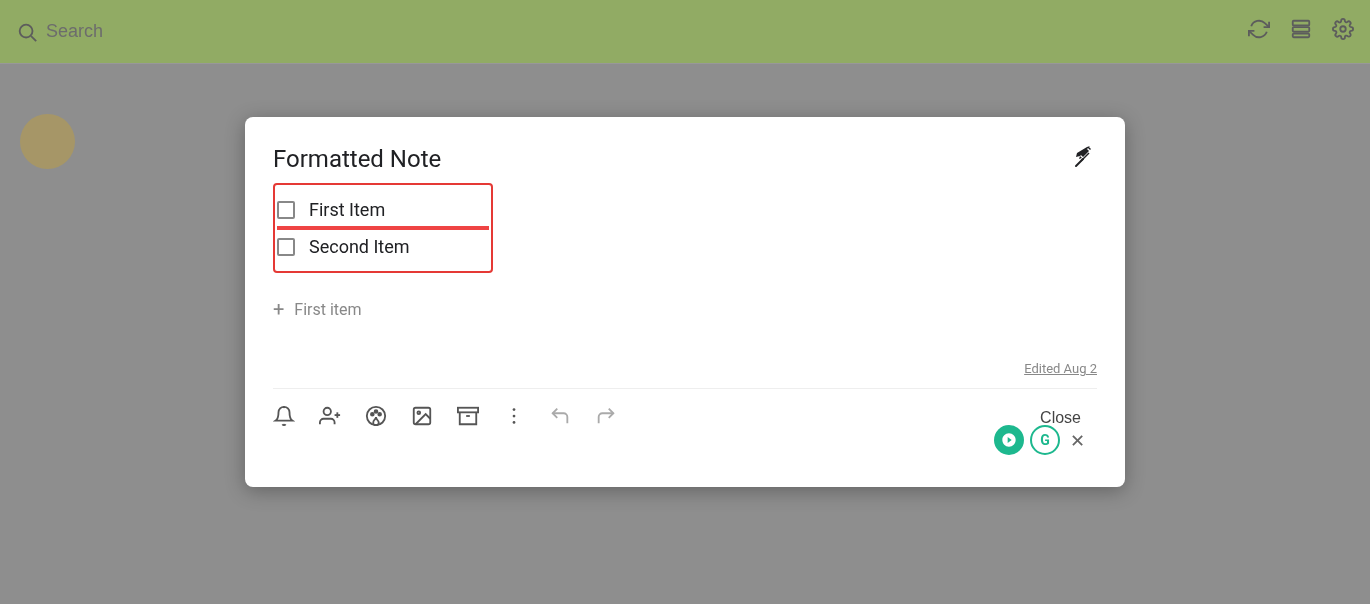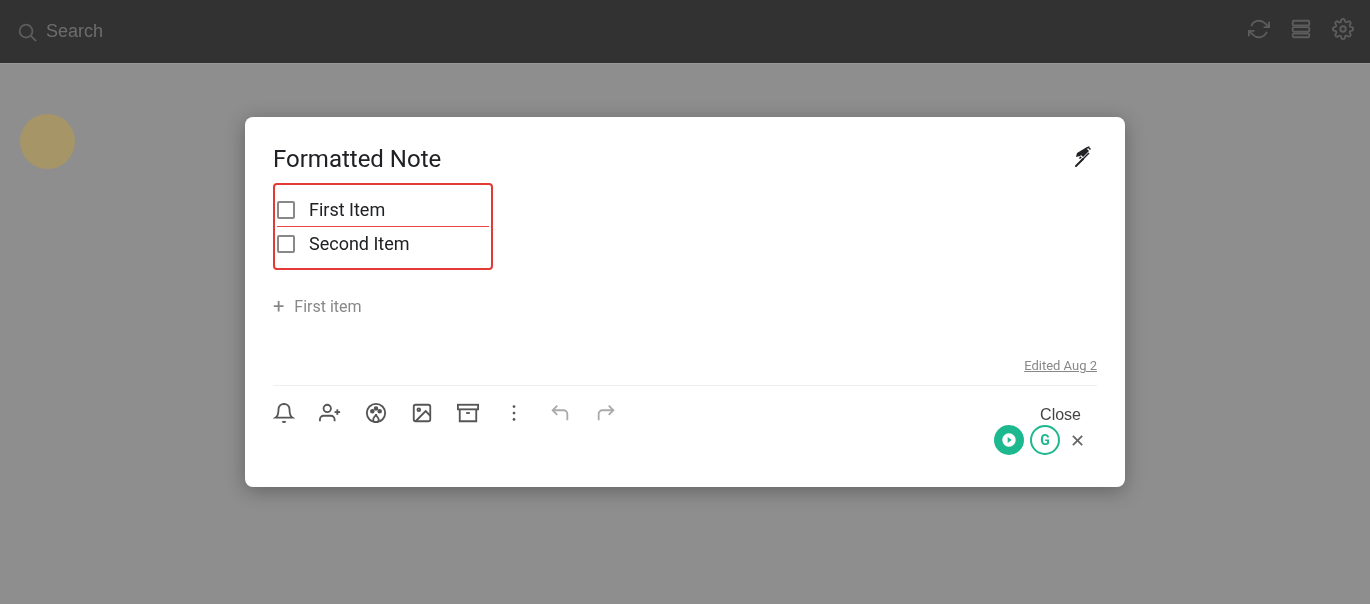--- a/index.html
+++ b/index.html
@@ -10,21 +10,21 @@
       font-family: 'Google Sans', Roboto, Arial, sans-serif;
       overflow: hidden;
       position: relative;
     }
 
     
     .top-bar {
       position: absolute;
       top: 0; left: 0; right: 0;
       height: 64px;
-      background: #000000;
+      background: #bef264;
       display: flex;
       align-items: center;
       padding: 0 16px;
       gap: 8px;
       border-bottom: 1px solid #ccc;
     }
     .search-icon-wrap {
       display: flex;
       align-items: center;
       color: #444;
@@ -155,21 +155,21 @@
     }
 
     .checklist-item {
       display: flex;
       align-items: center;
       gap: 14px;
       padding: 6px 0;
     }
 
     .checklist-item + .checklist-item {
-      border-top: 1px solid #ef4444;
+      border-top: 4px solid #ef4444;
     }
 
     .checkbox {
       width: 18px;
       height: 18px;
       border: 2px solid #888;
       border-radius: 2px;
       flex-shrink: 0;
       background: #fff;
       cursor: pointer;

